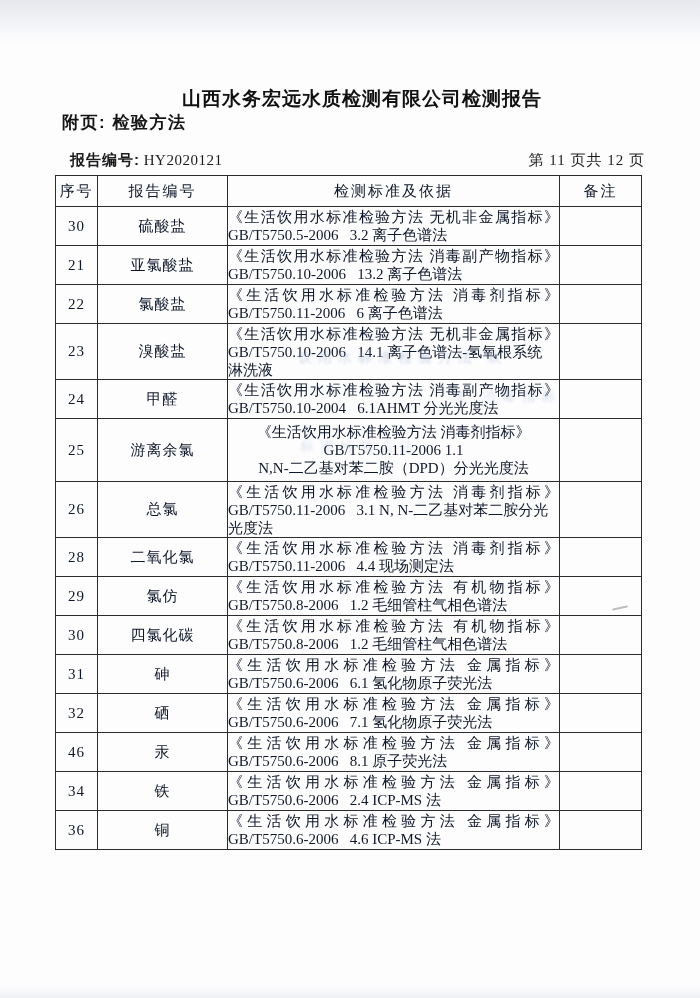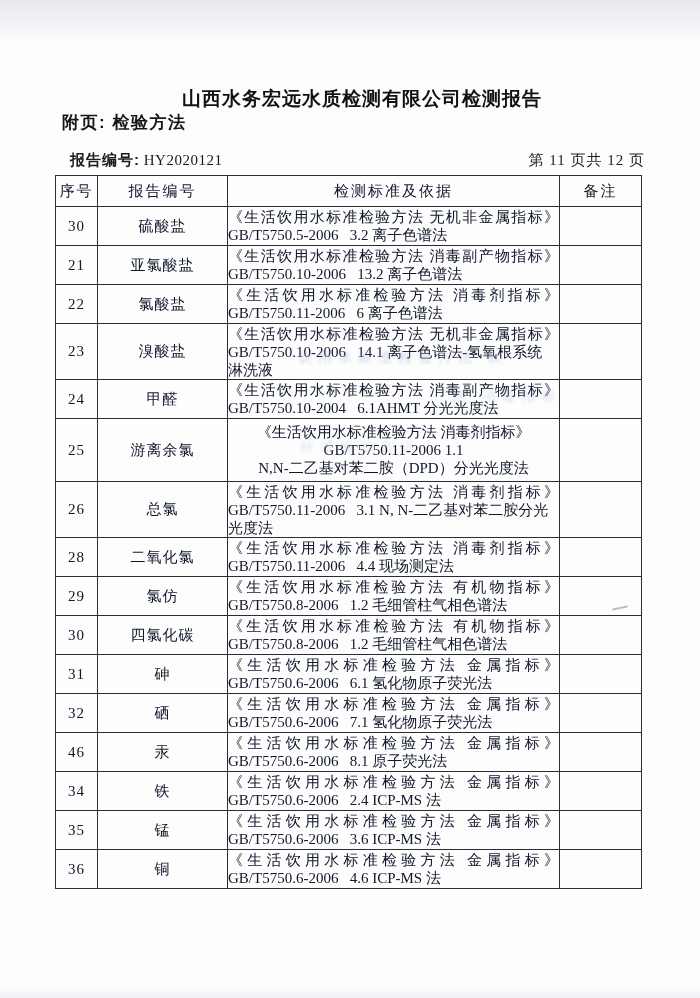--- a/index.html
+++ b/index.html
@@ -214,29 +214,20 @@
         <tr class="h2">
           <td class="c-no">34</td>
           <td class="c-item">铁</td>
           <td class="c-std">
             <div class="std-line l-just">《生活饮用水标准检验方法 金属指标》</div>
             <div class="std-line l-left">GB/T5750.6-2006   2.4 ICP-MS 法</div>
           </td>
           <td class="c-remark"></td>
         </tr>
         <tr class="h2">
-          <td class="c-no">35</td>
-          <td class="c-item">锰</td>
-          <td class="c-std">
-            <div class="std-line l-just">《生活饮用水标准检验方法 金属指标》</div>
-            <div class="std-line l-left">GB/T5750.6-2006   3.6 ICP-MS 法</div>
-          </td>
-          <td class="c-remark"></td>
-        </tr>
-        <tr class="h2">
           <td class="c-no">36</td>
           <td class="c-item">铜</td>
           <td class="c-std">
             <div class="std-line l-just">《生活饮用水标准检验方法 金属指标》</div>
             <div class="std-line l-left">GB/T5750.6-2006   4.6 ICP-MS 法</div>
           </td>
           <td class="c-remark"></td>
         </tr>
       </tbody>
   </table>

